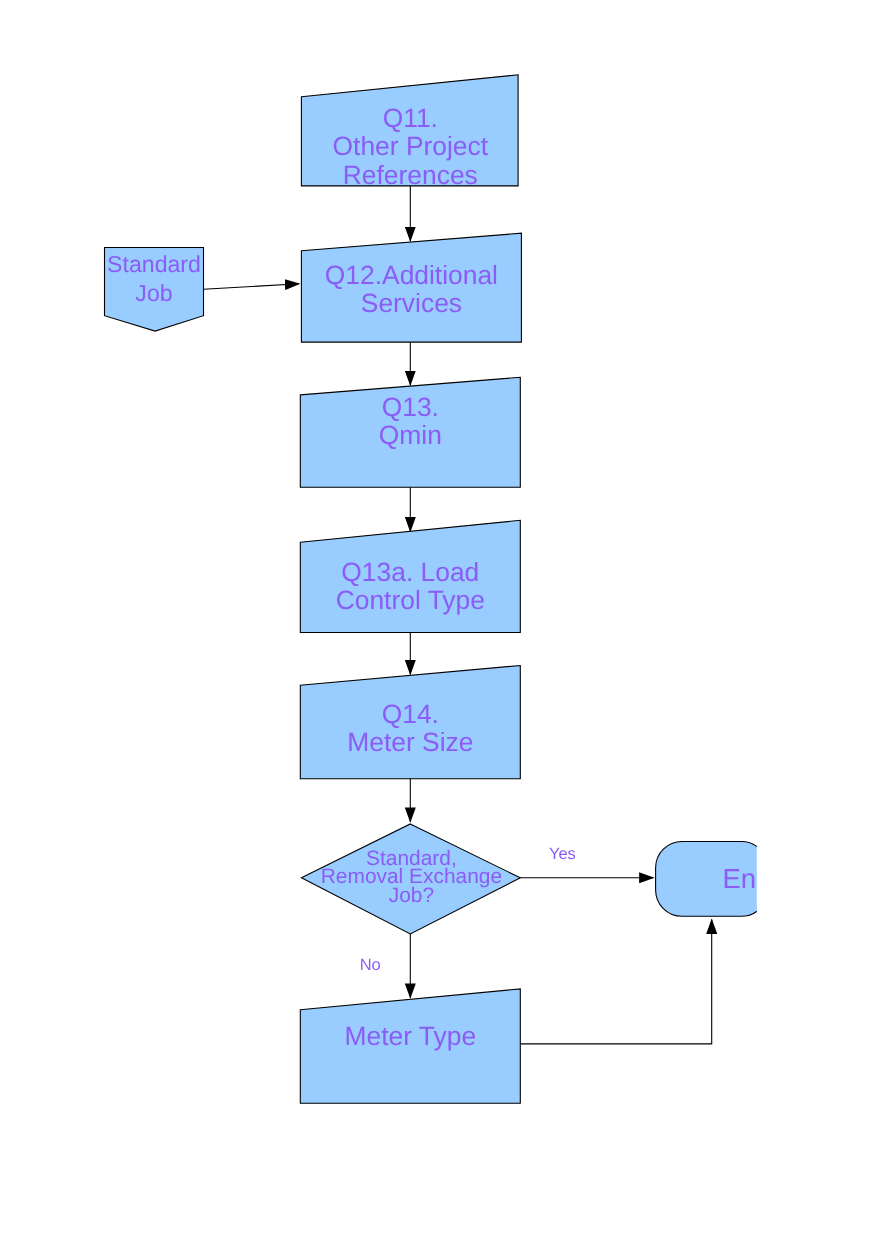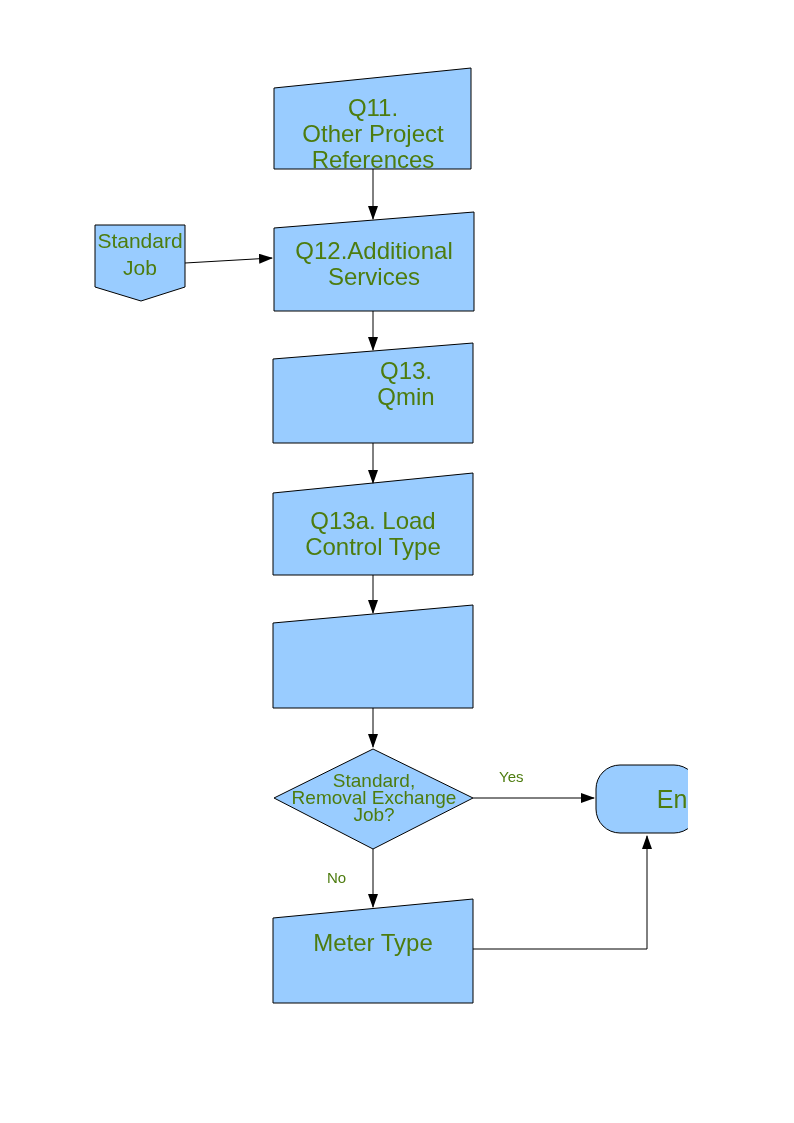--- a/index.html
+++ b/index.html
@@ -1,21 +1,21 @@
 <!DOCTYPE html>
 <html><head>
 <meta charset="utf-8">
 <style>
   html,body{margin:0;padding:0;background:#fff;}
   #page{
     position:relative;
     width:688px;height:1123px;
     background:#FFFFFF;
     font-family:"Liberation Sans", sans-serif;
-    color:#4d7c0f;
+    color:#8b5cf6;
     overflow:hidden;
   }
   #flow-svg{position:absolute;left:0;top:0;}
   .node-shape{fill:#99CCFF;stroke:#000000;stroke-width:1;}
   .connector{stroke:#000000;stroke-width:1;fill:none;}
   .label{
     position:absolute;
     text-align:center;
     white-space:nowrap;
     line-height:26px;
@@ -73,30 +73,34 @@
   <div class="label pent-label" style="left:95px;top:227px;width:90px;">
     <div>Standard</div>
     <div>Job</div>
   </div>
 
   <div class="label" style="left:274px;top:238px;width:200px;">
     <div>Q12.Additional</div>
     <div>Services</div>
   </div>
 
-  <div class="label" style="left:273px;top:358px;width:200px;margin-left:33px;">
+  <div class="label" style="left:273px;top:358px;width:200px;">
     <div>Q13.</div>
     <div>Qmin</div>
   </div>
 
   <div class="label" style="left:273px;top:508px;width:200px;">
     <div>Q13a. Load</div>
     <div>Control Type</div>
   </div>
 
+  <div class="label" style="left:273px;top:637px;width:200px;">
+    <div>Q14.</div>
+    <div>Meter Size</div>
+  </div>
 
   <div class="label diamond-label" style="left:274px;top:772px;width:200px;">
     <div>Standard,</div>
     <div>Removal Exchange</div>
     <div>Job?</div>
   </div>
 
   <div class="label end-label" style="left:596px;top:765px;width:102px;height:68px;">
     <div>End</div>
   </div>

